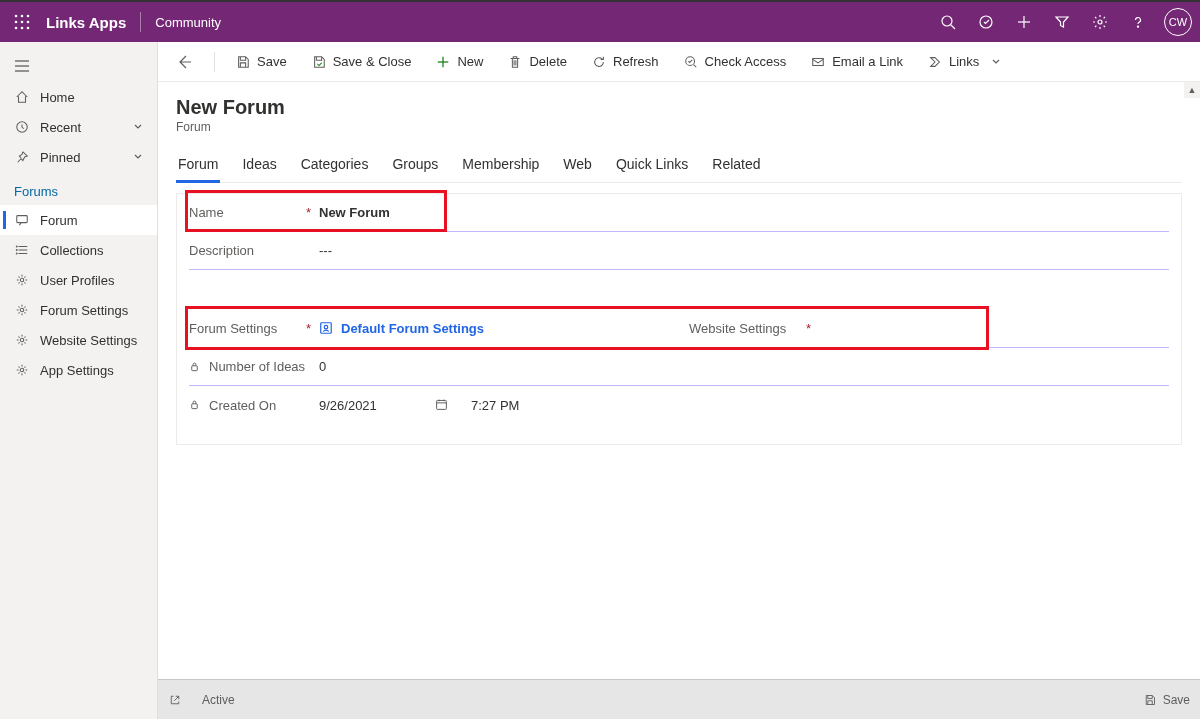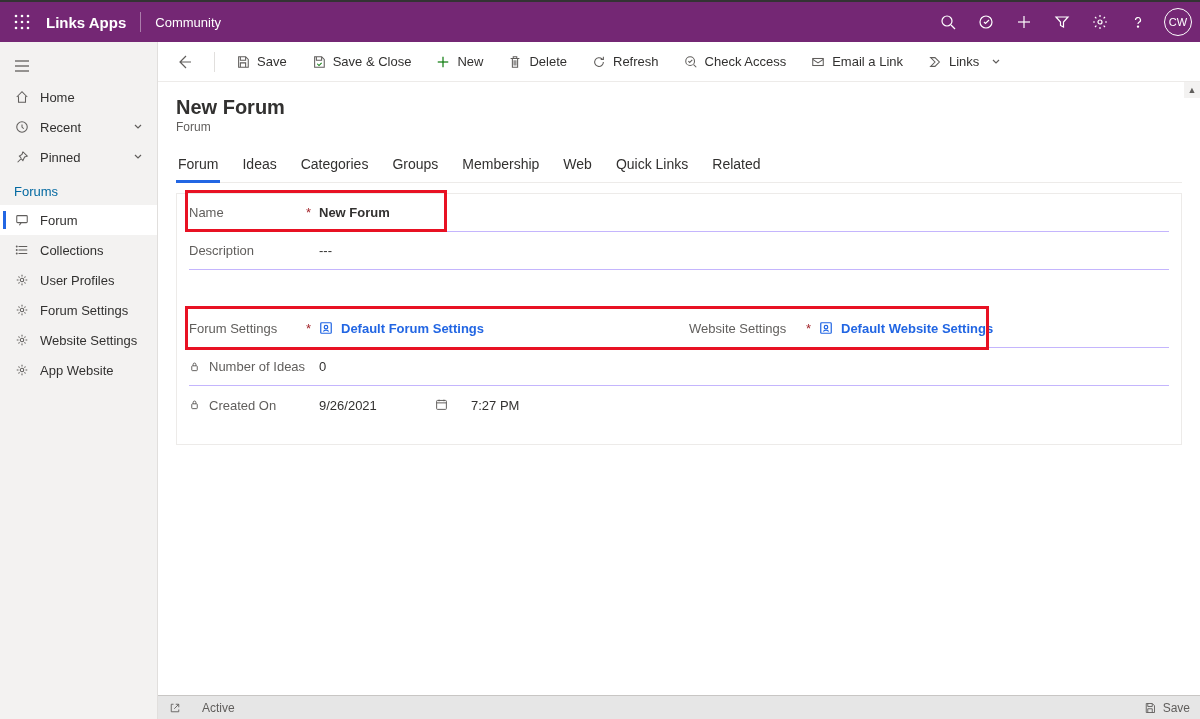--- a/index.html
+++ b/index.html
@@ -56,21 +56,21 @@
   .lookup-icon { width: 16px; height: 16px; color: #2266e3; }
   .person-icon { width: 14px; height: 14px; color: #2266e3; }
   .red-box { outline: 3px solid #e81123; outline-offset: -1px; }
   .two-col { display: flex; gap: 20px; }
   .two-col .col { flex: 1; display: flex; align-items: center; }
   .col .fld-label-col { width: 130px; }
   .gap-row { height: 40px; }
   .cal-icon { width: 14px; height: 14px; color: #605e5c; margin-right: 16px; }
 
   
-  .status-bar { height: 24px; background: #e6e6e6; border-top: 1px solid #c8c6c4; display: flex; align-items: center; padding: 0 10px; font-size: 12px; color: #605e5c; gap: 20px; }
+  .status-bar { height: 40px; background: #e6e6e6; border-top: 1px solid #c8c6c4; display: flex; align-items: center; padding: 0 10px; font-size: 12px; color: #605e5c; gap: 20px; }
   .status-bar .sb-right { margin-left: auto; display: flex; align-items: center; gap: 6px; cursor: pointer; }
   .sb-icon { width: 14px; height: 14px; display: inline-flex; align-items: center; justify-content: center; }
 
   
   .scroll-up { position: absolute; right: 0; top: 40px; width: 16px; height: 16px; background: #f3f2f1; display: flex; align-items: center; justify-content: center; font-size: 9px; color: #605e5c;}
 
   svg { display: block; }
 </style>
 </head>
 <body>
@@ -229,21 +229,21 @@
         </span>
       <span>Website Settings</span>
     </div>
     <div class="nav-sub-item">
       <span class="nav-icon">
           <svg width="14" height="14" viewBox="0 0 16 16" fill="none" stroke="#605e5c" stroke-width="1.2">
             <circle cx="8" cy="8" r="2"></circle>
             <path d="M8 2 v2 M8 12 v2 M2 8 h2 M12 8 h2 M4 4 l1.2 1.2 M10.8 10.8 L12 12 M4 12 l1.2 -1.2 M10.8 5.2 L12 4"></path>
           </svg>
         </span>
-      <span>App Website</span>
+      <span>App Settings</span>
     </div>
   </div>
 
   <div class="main">
 
     <div class="cmd-bar">
       <div class="cmd-btn back">
         <span class="cmd-icon">
             <svg width="16" height="16" viewBox="0 0 16 16" fill="none" stroke="#605e5c" stroke-width="1.2">
               <path d="M10 2 L4 8 L10 14 M4 8 H15"></path>
@@ -380,30 +380,20 @@
                       <path d="M5 12 c1 -2 5 -2 6 0"></path>
                     </svg>
                   </span>
                 <span class="fld-link">Default Forum Settings</span>
               </div>
             </div>
             <div class="col">
               <div class="fld-label-col">
                 <span>Website Settings</span>
                 <span class="fld-req">*</span>
-              </div>
-              <div class="fld-value">
-                <span class="lookup-icon">
-                    <svg width="14" height="14" viewBox="0 0 16 16" fill="none" stroke="#2266e3" stroke-width="1.4">
-                      <rect x="2" y="2" width="12" height="12" rx="1"></rect>
-                      <circle cx="8" cy="7" r="2"></circle>
-                      <path d="M5 12 c1 -2 5 -2 6 0"></path>
-                    </svg>
-                  </span>
-                <span class="fld-link">Default Website Settings</span>
               </div>
             </div>
           </div>
         </div>
 
         <div class="form-row">
           <div class="fld-label-col">
             <span class="lock-icon">
                 <svg width="11" height="11" viewBox="0 0 16 16" fill="none" stroke="#605e5c" stroke-width="1.4">
                   <rect x="4" y="7" width="8" height="7" rx="1"></rect>

